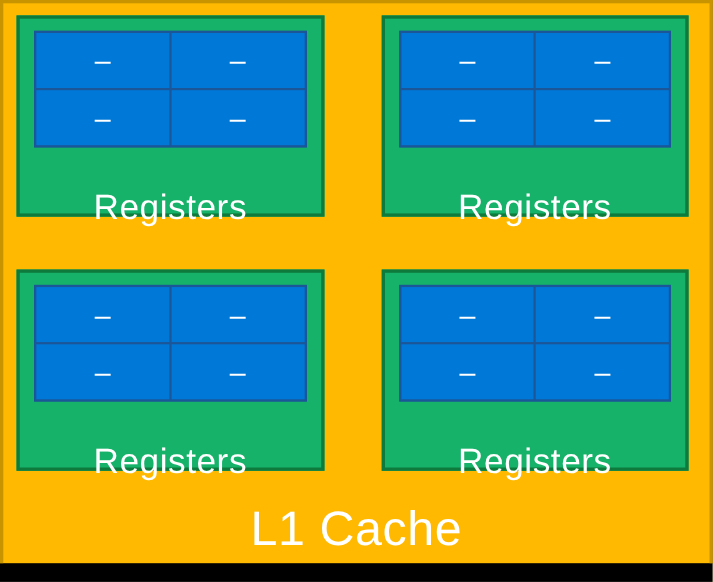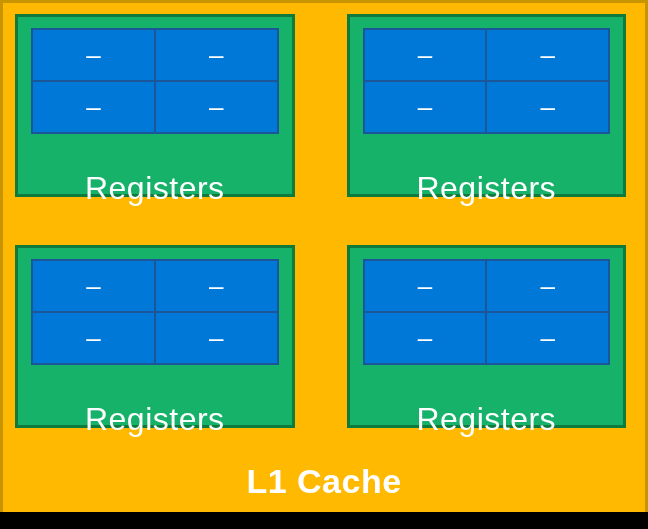--- a/index.html
+++ b/index.html
@@ -74,22 +74,22 @@
   }
   .l1-row {
     flex: 1;
     display: flex;
     align-items: center;
     justify-content: center;
     padding-top: 22px;
   }
   .l1-label {
     color: #FFFFFF;
-    font-size: 34px;
-    font-weight: 700;
+    font-size: 44px;
+    font-weight: 400;
     letter-spacing: 0.5px;
   }
 </style>
 </head>
 <body>
 
 <div class="frame">
   <div class="cache-panel">
     <div class="cores-grid">
 

